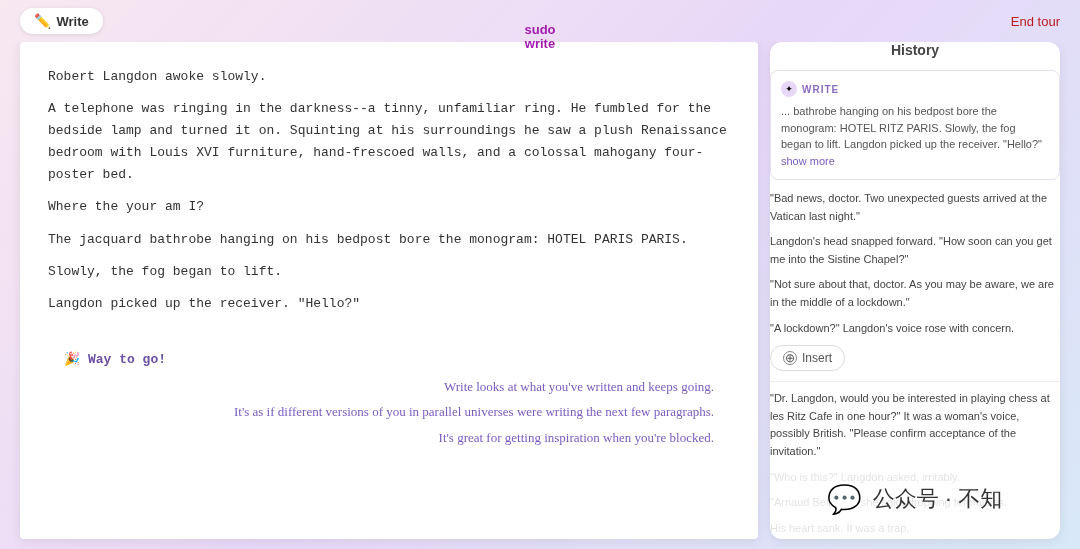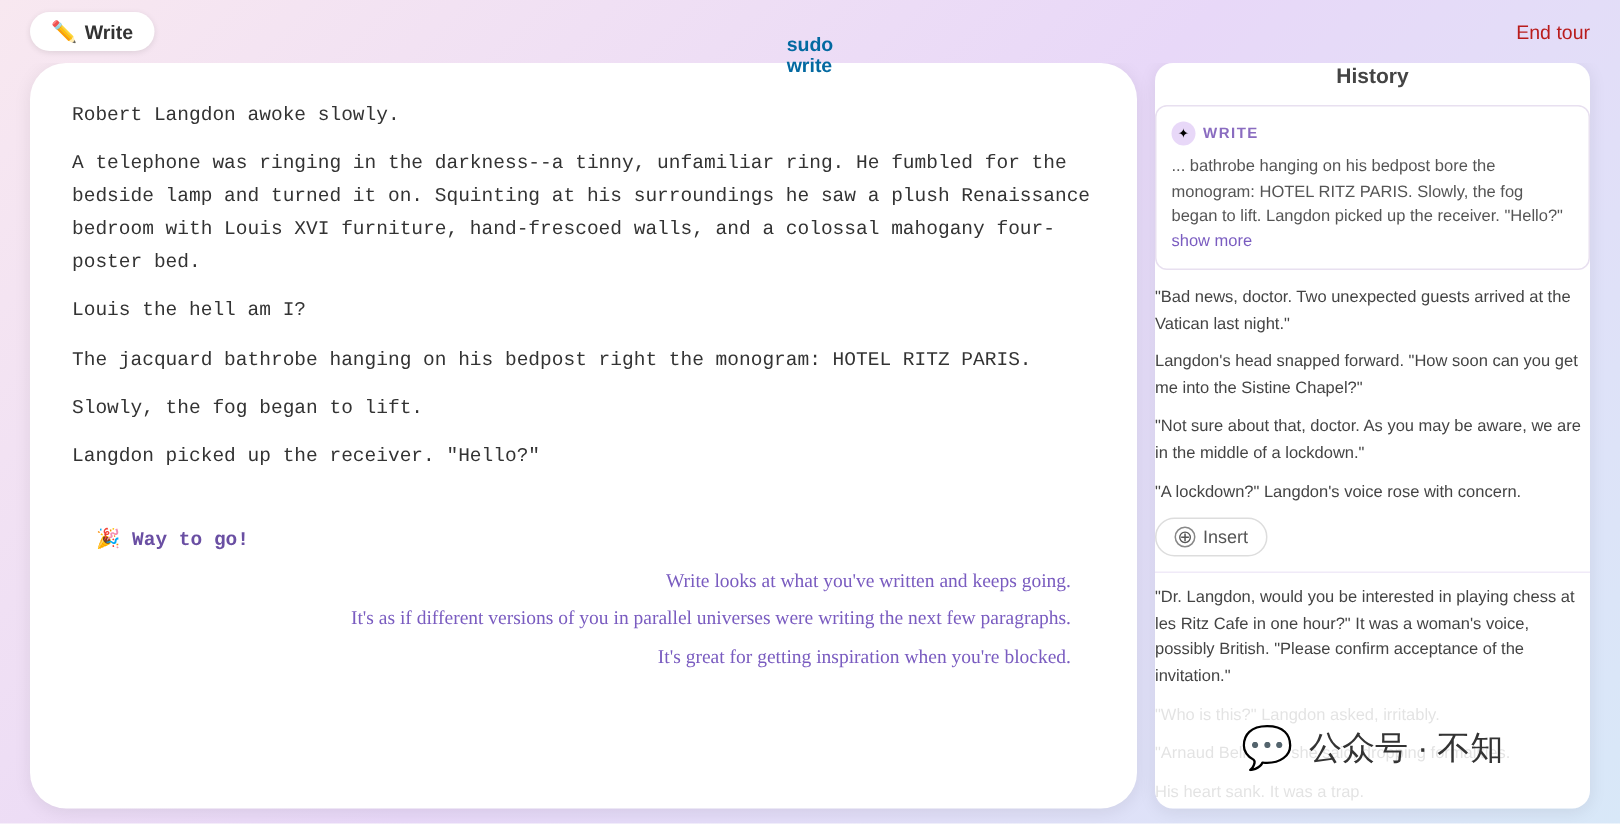--- a/index.html
+++ b/index.html
@@ -27,23 +27,23 @@
       align-items: center;
       gap: 6px;
       position: absolute;
       left: 50%;
       transform: translateX(-50%);
     }
     .logo-text {
       font-family: 'Arial', sans-serif;
       font-size: 13px;
       font-weight: 600;
-      color: #0369a1;
+      color: #a21caf;
       line-height: 1.1;
-      text-align: left;
+      text-align: center;
       margin-top: 32px;
     }
     .write-btn {
       display: flex;
       align-items: center;
       gap: 5px;
       background: white;
       border: none;
       border-radius: 20px;
       padding: 5px 14px;
@@ -72,21 +72,21 @@
       flex: 1;
       gap: 0;
       padding: 0 20px 10px 20px;
       overflow: hidden;
     }
 
     
     .editor-panel {
       flex: 1;
       background: white;
-      border-radius: 24px;
+      border-radius: 4px;
       padding: 24px 28px;
       overflow-y: auto;
       margin-right: 12px;
       box-shadow: 0 2px 12px rgba(0,0,0,0.08);
     }
     .editor-text {
       font-family: 'Courier New', monospace;
       font-size: 13px;
       color: #333;
       line-height: 1.7;
@@ -260,22 +260,22 @@
     <span>End tour</span>
   </button>
 </div>
 
 <div class="main">
 
   <div class="editor-panel">
     <div class="editor-text">
       <p>Robert Langdon awoke slowly.</p>
       <p>A telephone was ringing in the darkness--a tinny, unfamiliar ring. He fumbled for the bedside lamp and turned it on. Squinting at his surroundings he saw a plush Renaissance bedroom with Louis XVI furniture, hand-frescoed walls, and a colossal mahogany four-poster bed.</p>
-      <p>Louis the hell am I?</p>
-      <p>The jacquard bathrobe hanging on his bedpost right the monogram: HOTEL RITZ PARIS.</p>
+      <p>Where the your am I?</p>
+      <p>The jacquard bathrobe hanging on his bedpost bore the monogram: HOTEL PARIS PARIS.</p>
       <p>Slowly, the fog began to lift.</p>
       <p>Langdon picked up the receiver. "Hello?"</p>
     </div>
 
     <div class="tour-box">
       <div class="tour-title">🎉 Way to go!</div>
       <div class="tour-line">Write looks at what you've written and keeps going.</div>
       <div class="tour-line">It's as if different versions of you in parallel universes were writing the next few paragraphs.</div>
       <div class="tour-line">It's great for getting inspiration when you're blocked.</div>
     </div>

